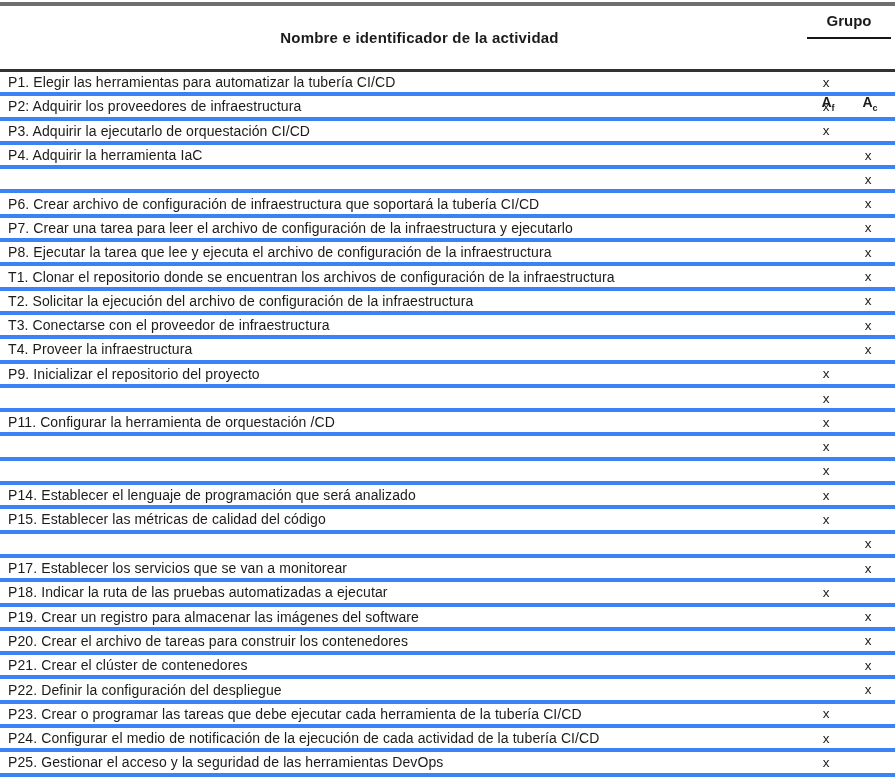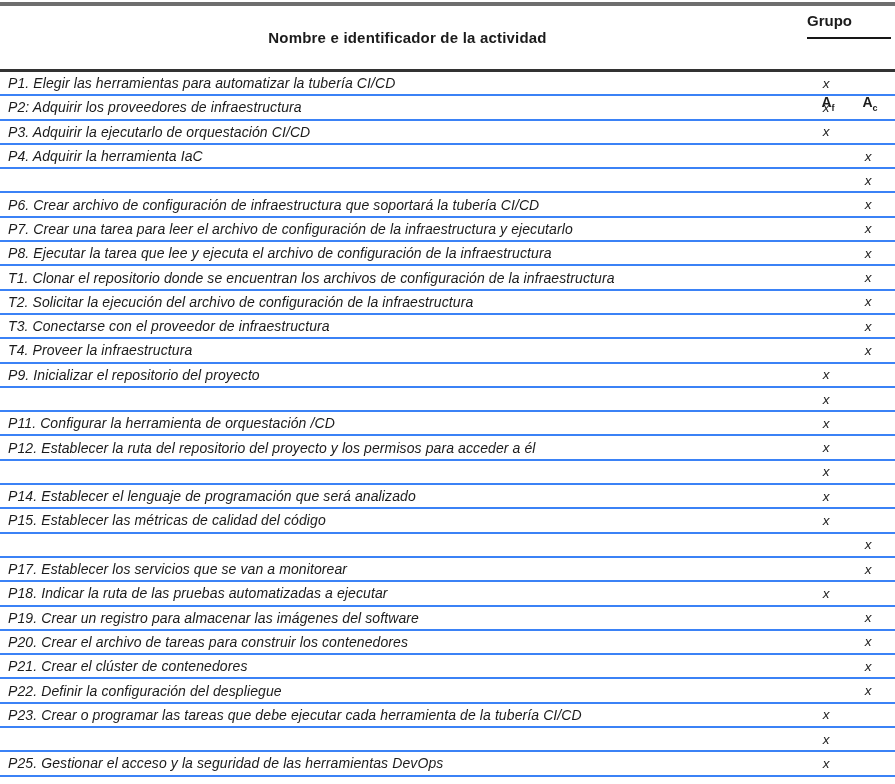--- a/index.html
+++ b/index.html
@@ -14,48 +14,48 @@
   .page { position: relative; width: 895px; height: 784px; background: #fff; }
 
   .top-rule {
     position: absolute; top: 2px; left: 0;
     width: 895px; height: 4px; background: #6e6e6e;
   }
 
   .header { position: absolute; top: 6px; left: 0; width: 895px; height: 63px; }
 
   .activity-header {
-    position: absolute; left: 4px; top: 0; width: 807px; height: 63px;
+    position: absolute; left: 16px; top: 0; width: 807px; height: 63px;
     display: flex; align-items: center; justify-content: center;
     font-weight: bold; font-size: 15px; letter-spacing: 0.2px;
   }
 
   .group-header { position: absolute; left: 807px; top: 0; width: 88px; height: 63px; }
   .group-label {
     position: absolute; top: 6px; left: 0; width: 84px;
-    font-weight: bold; font-size: 15px;
+    text-align: center; font-weight: bold; font-size: 15px;
   }
   .group-rule {
     position: absolute; top: 31px; left: 0; width: 84px; height: 2px; background: #161616;
   }
   .subcols { position: absolute; top: 40px; left: 0; width: 84px; display: flex; }
   .subcol {
     width: 42px; text-align: center; font-weight: bold; font-size: 14px; margin-top: 48px;
   }
   .subcol sub { font-size: 9px; font-weight: bold; }
 
   .header-rule {
     position: absolute; top: 69px; left: 0; width: 895px; height: 3px; background: #333333;
   }
 
   .rows { position: absolute; top: 72px; left: 0; width: 895px; }
   .row {
     position: relative; width: 895px; height: 24.3px;
-    border-bottom: 2px solid #3b82f6;
-    display: flex; align-items: center; font-style: italic;
+    border-bottom: 4px solid #3b82f6;
+    display: flex; align-items: center;
   }
   .row-label {
     padding-left: 8px; font-size: 14px; letter-spacing: 0.1px;
     white-space: nowrap; flex: 1;
   }
   .mark {
     position: absolute; top: 0; height: 100%; width: 42px;
     display: flex; align-items: center; justify-content: center;
     font-size: 13.5px; color: #222;
   }
@@ -151,21 +151,20 @@
       <div class="row">
         <div class="mark mark-af">x</div>
         <div class="mark mark-ac"></div>
       </div>
       <div class="row">
         <div class="row-label">P11. Configurar la herramienta de orquestación /CD</div>
         <div class="mark mark-af">x</div>
         <div class="mark mark-ac"></div>
       </div>
       <div class="row">
-        <div class="row-label">P12. Establecer la ruta del repositorio del proyecto y los permisos para acceder a él</div>
         <div class="mark mark-af">x</div>
         <div class="mark mark-ac"></div>
       </div>
       <div class="row">
         <div class="mark mark-af">x</div>
         <div class="mark mark-ac"></div>
       </div>
       <div class="row">
         <div class="row-label">P14. Establecer el lenguaje de programación que será analizado</div>
         <div class="mark mark-af">x</div>
@@ -209,20 +208,21 @@
         <div class="row-label">P22. Definir la configuración del despliegue</div>
         <div class="mark mark-af"></div>
         <div class="mark mark-ac">x</div>
       </div>
       <div class="row">
         <div class="row-label">P23. Crear o programar las tareas que debe ejecutar cada herramienta de la tubería CI/CD</div>
         <div class="mark mark-af">x</div>
         <div class="mark mark-ac"></div>
       </div>
       <div class="row">
+        <div class="row-label">P24. Configurar el medio de notificación de la ejecución de cada actividad de la tubería CI/CD</div>
         <div class="mark mark-af">x</div>
         <div class="mark mark-ac"></div>
       </div>
       <div class="row">
         <div class="row-label">P25. Gestionar el acceso y la seguridad de las herramientas DevOps</div>
         <div class="mark mark-af">x</div>
         <div class="mark mark-ac"></div>
       </div>
     </div>
 </div>

